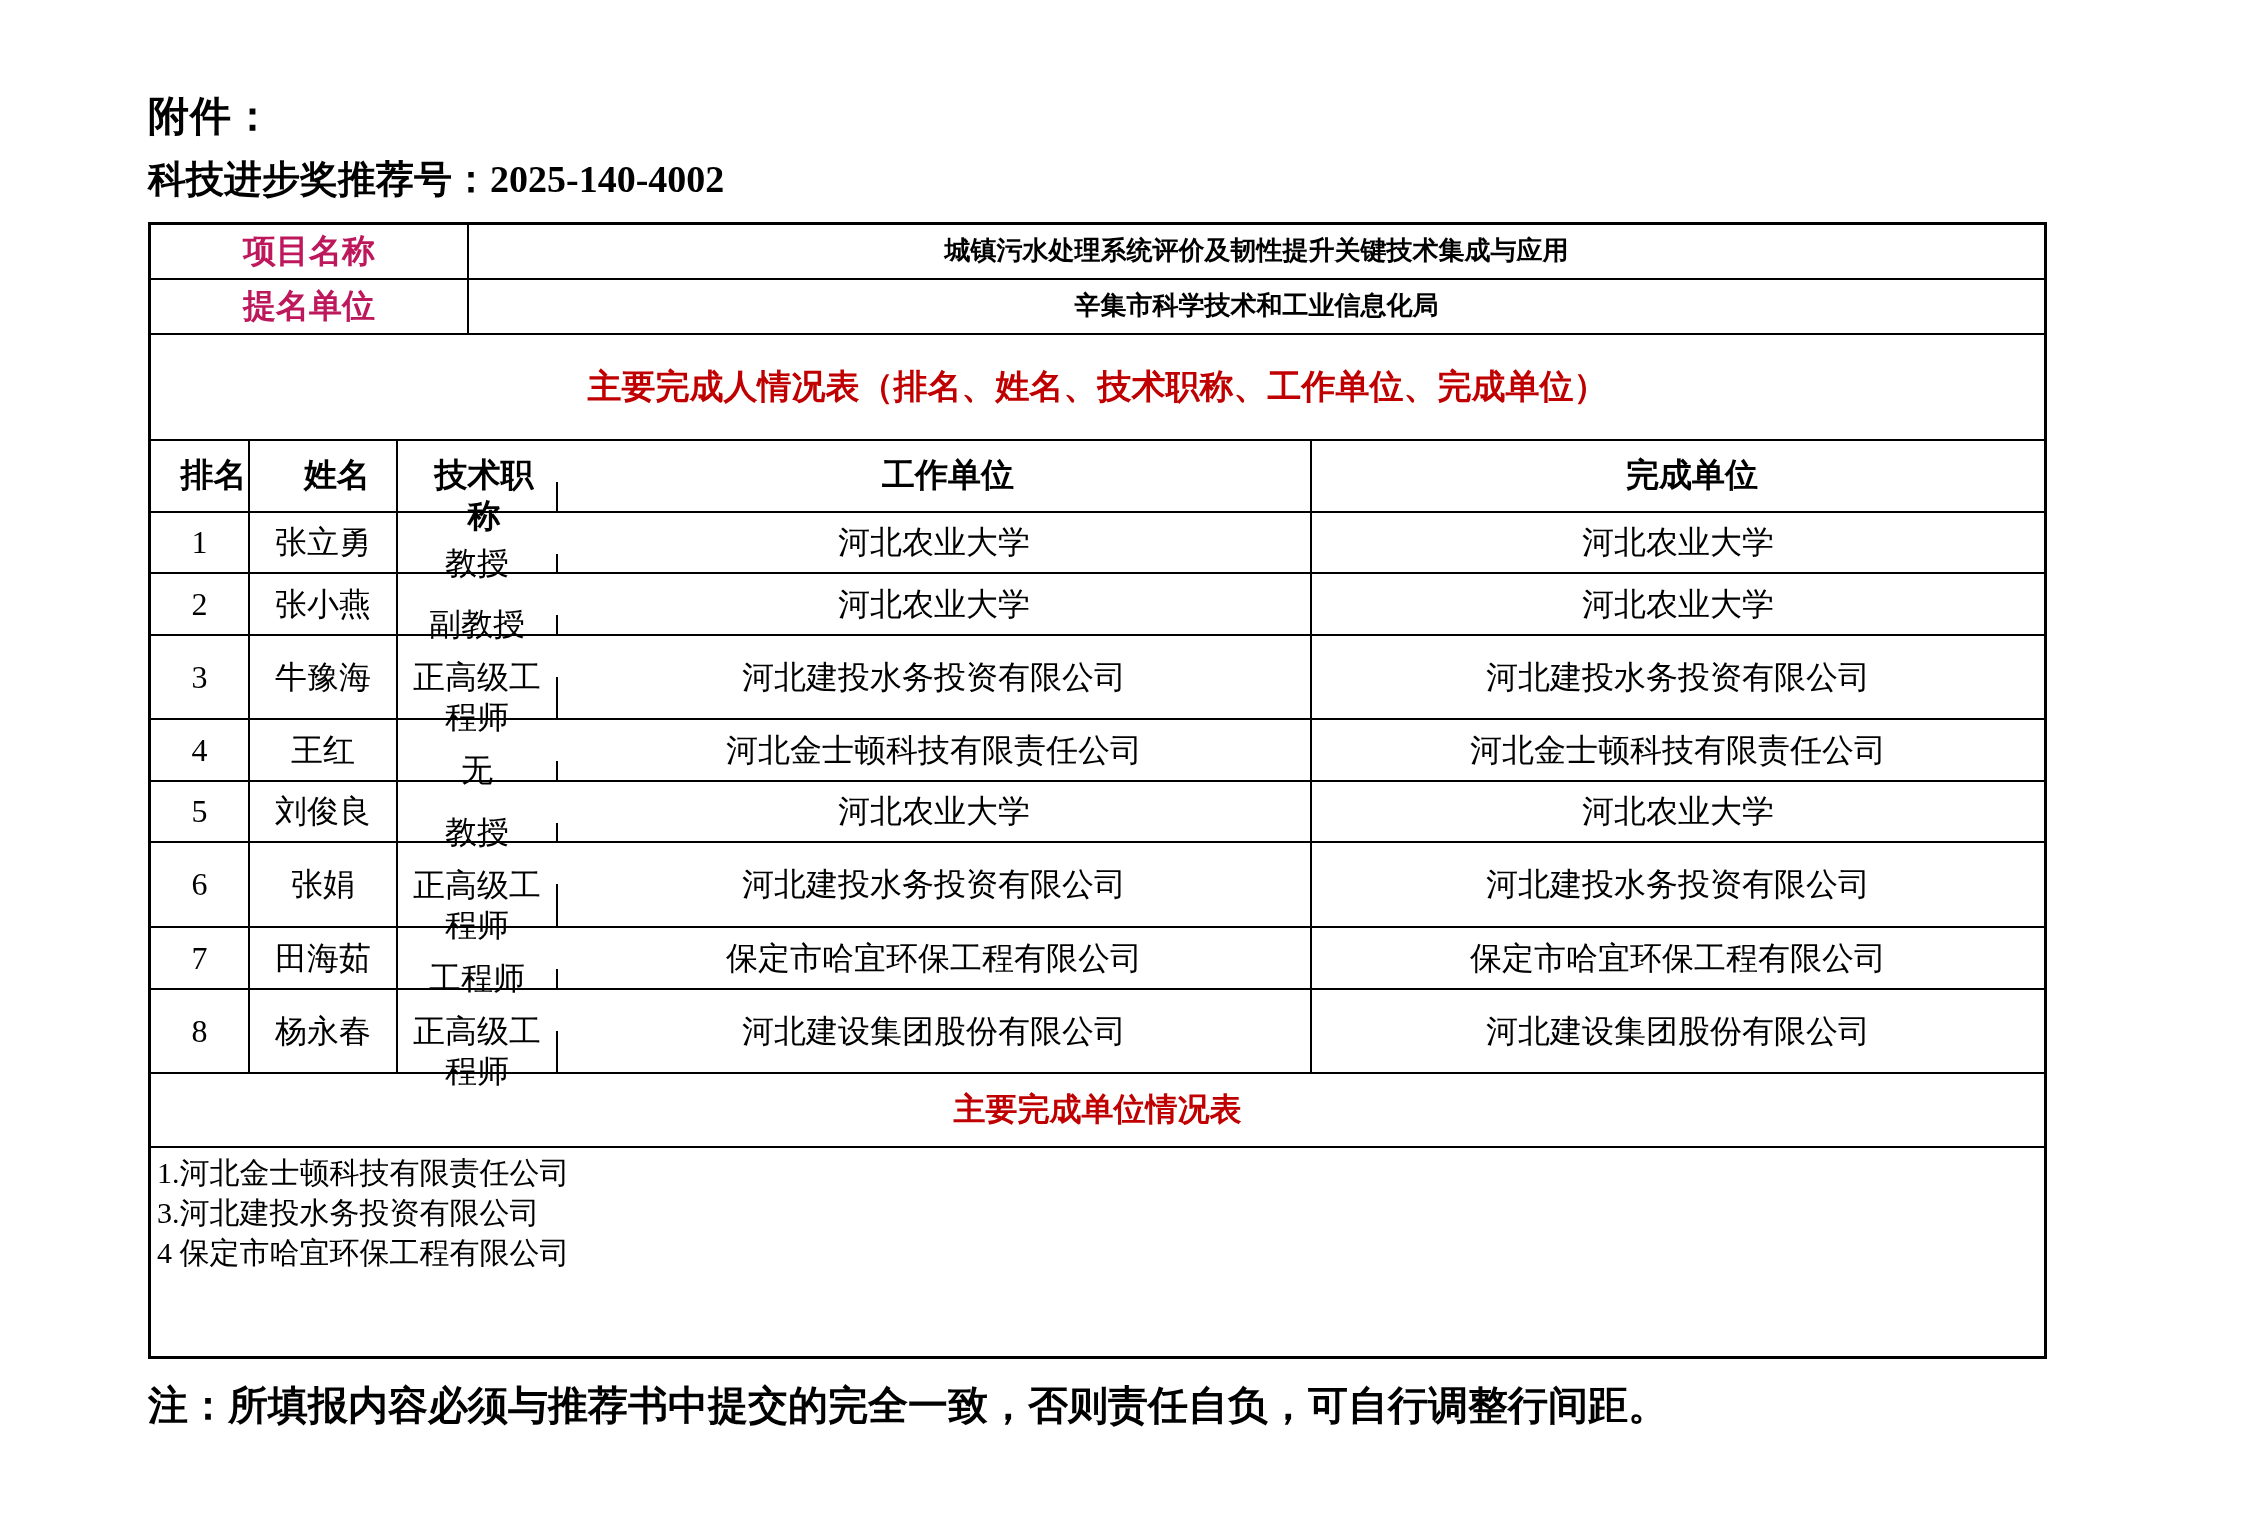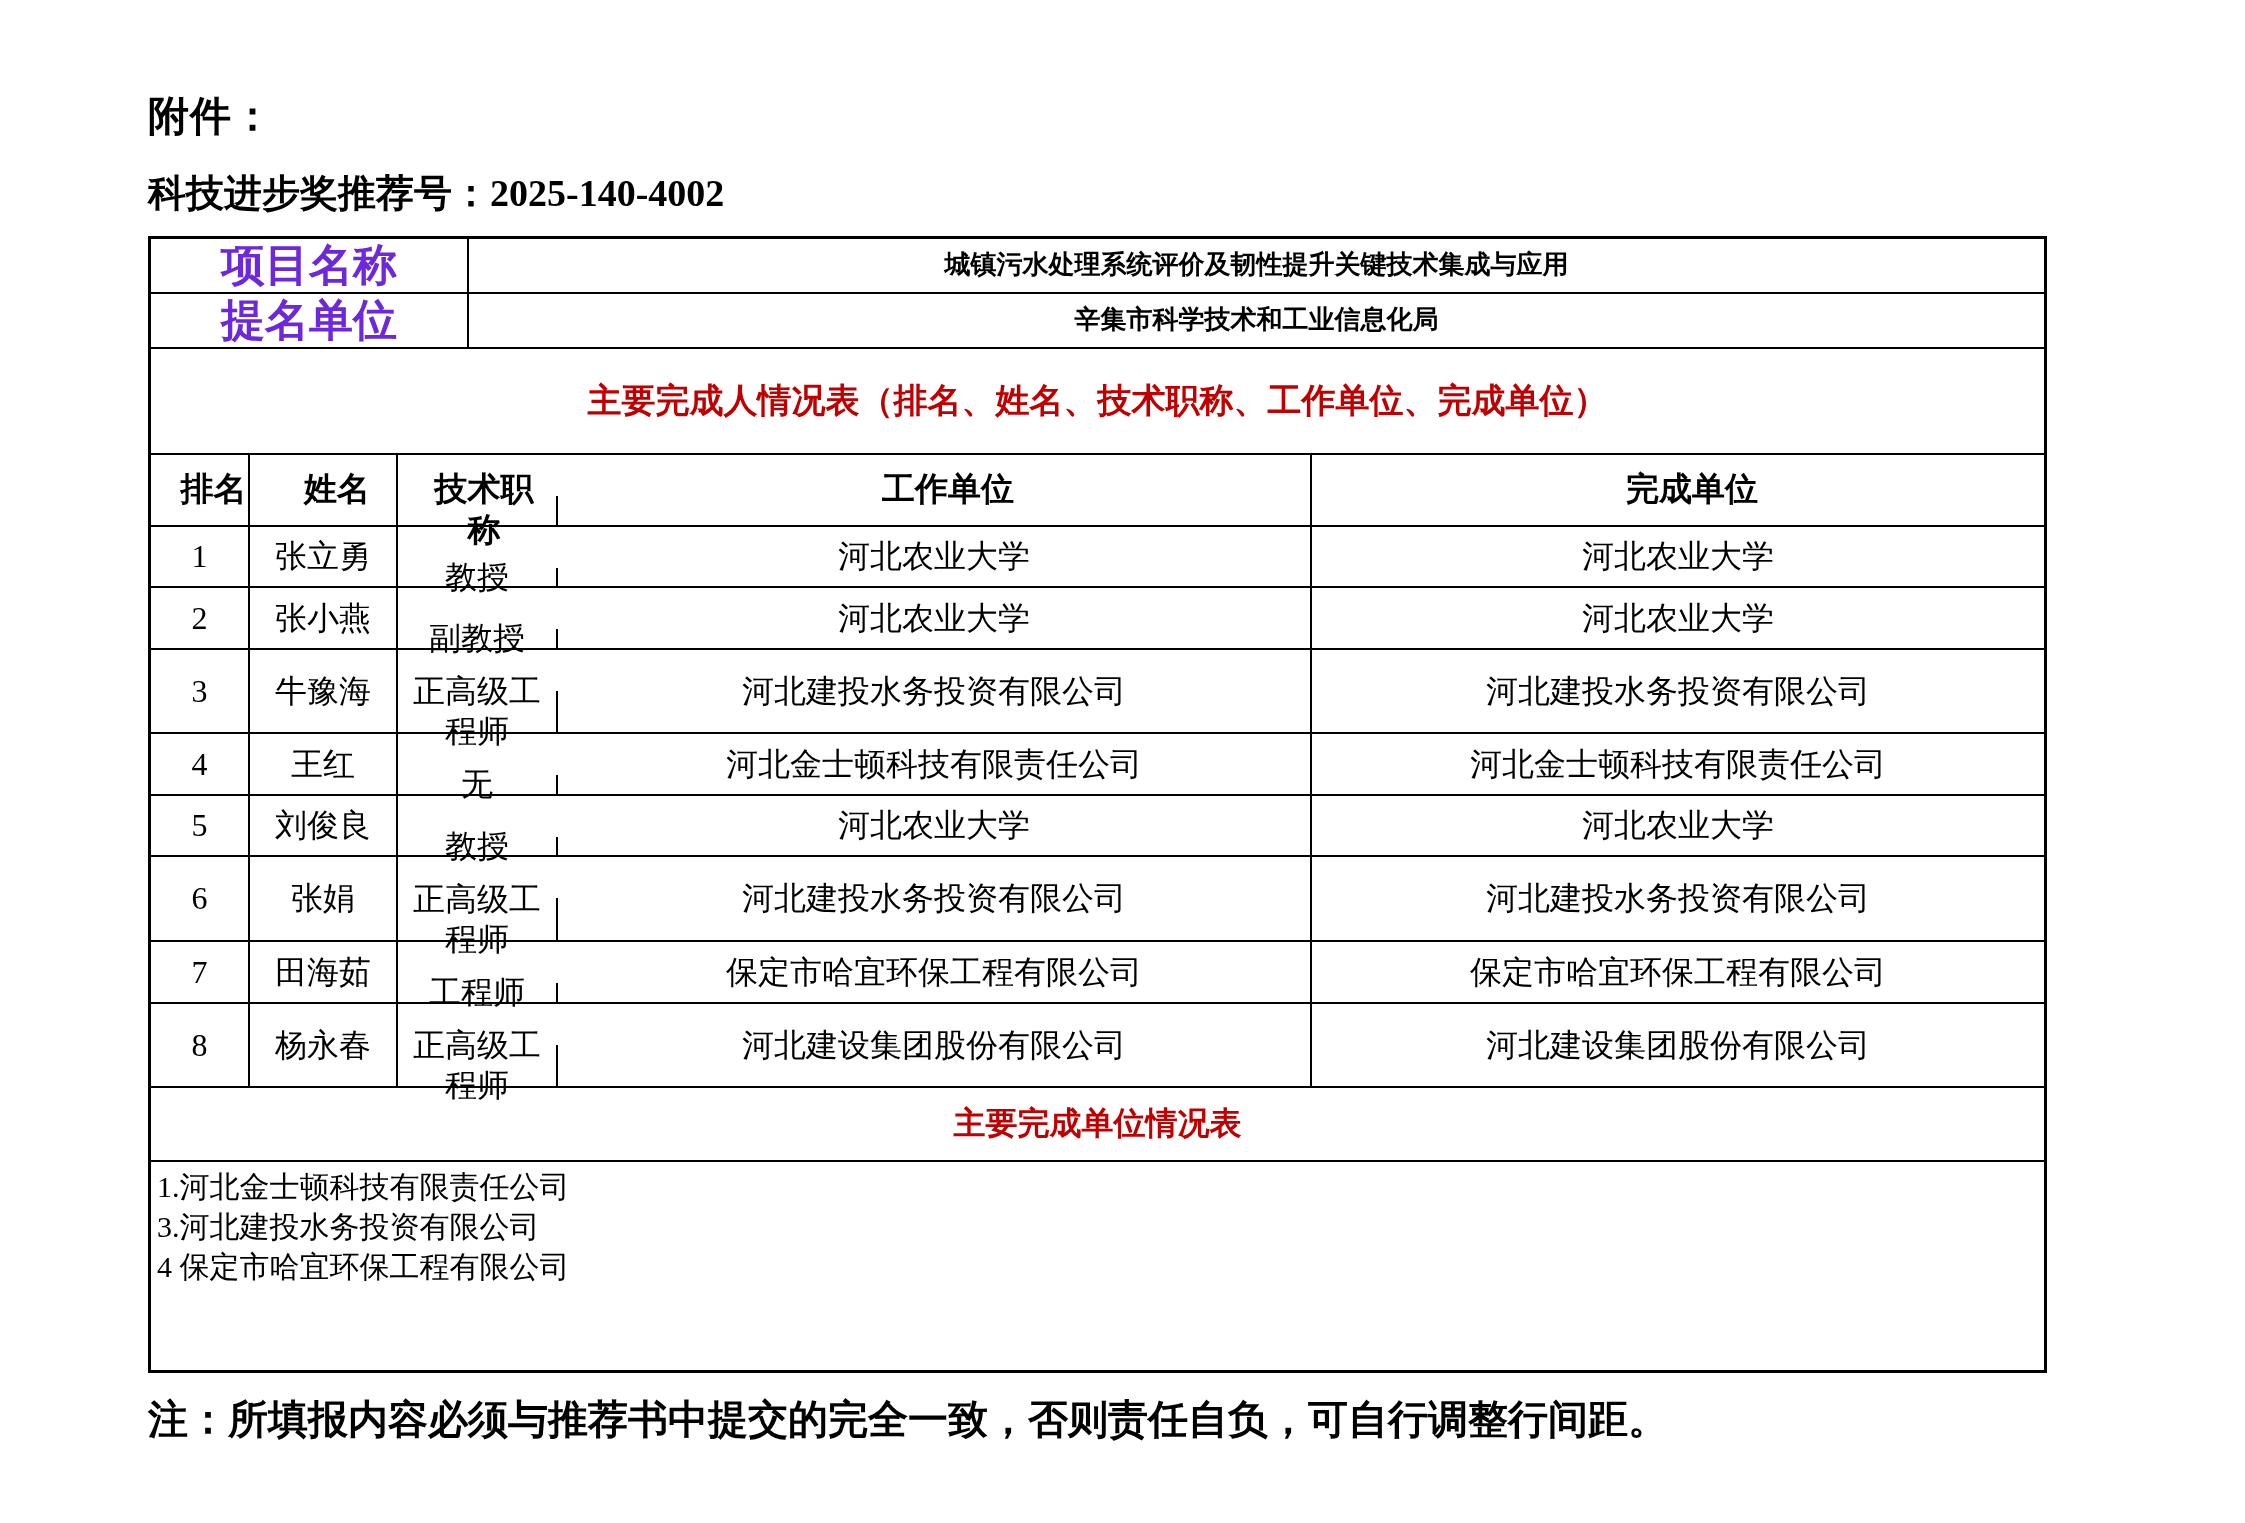--- a/index.html
+++ b/index.html
@@ -3,33 +3,33 @@
 <meta charset="utf-8">
 <style>
   html,body{margin:0;padding:0;background:#e9e9e9;}
   .page{
     width:2245px;height:1523px;background:#ffffff;position:relative;
     font-family:"Liberation Serif","DejaVu Serif",serif;color:#000;overflow:hidden;
   }
   .content{position:absolute;left:148px;top:0;width:1899px;}
   .attachment{margin-top:95px;font-family:"Liberation Sans","DejaVu Sans",sans-serif;
     font-weight:bold;font-size:41px;line-height:1.05;letter-spacing:1px;}
-  .recno{margin-top:36px;font-size:38px;font-weight:bold;line-height:1.05;}
+  .recno{margin-top:22px;font-size:38px;font-weight:bold;line-height:1.05;}
   .recno .num{font-family:"Liberation Serif","DejaVu Serif",serif;}
 
   .tbl{margin-top:22px;width:1899px;border:3px solid #000;box-sizing:border-box;}
   .trow{display:flex;box-sizing:border-box;border-bottom:2px solid #000;}
   .trow:last-child{border-bottom:none;}
   .cell{box-sizing:border-box;border-right:2px solid #000;display:flex;
     align-items:center;justify-content:center;text-align:center;font-size:32px;line-height:1.25;}
   .cell:last-child{border-right:none;}
 
   
   .info-row{height:55px;}
-  .info-label{width:318px;color:#6d28d9;font-weight:bold;font-size:44px;}
+  .info-label{width:318px;color:#be185d;font-weight:bold;font-size:33px;}
   .info-value{flex:1;font-weight:bold;font-size:26px;}
 
   
   .title-row{height:106px;align-items:center;justify-content:center;display:flex;}
   .title-row2{height:74px;}
   .red-title{color:#c00000;font-weight:bold;font-size:34px;text-align:center;width:100%;}
 
   
   .hdr-row{height:72px;}
   .hdr-row .cell{font-weight:bold;font-size:33px;padding-left:28px;}

